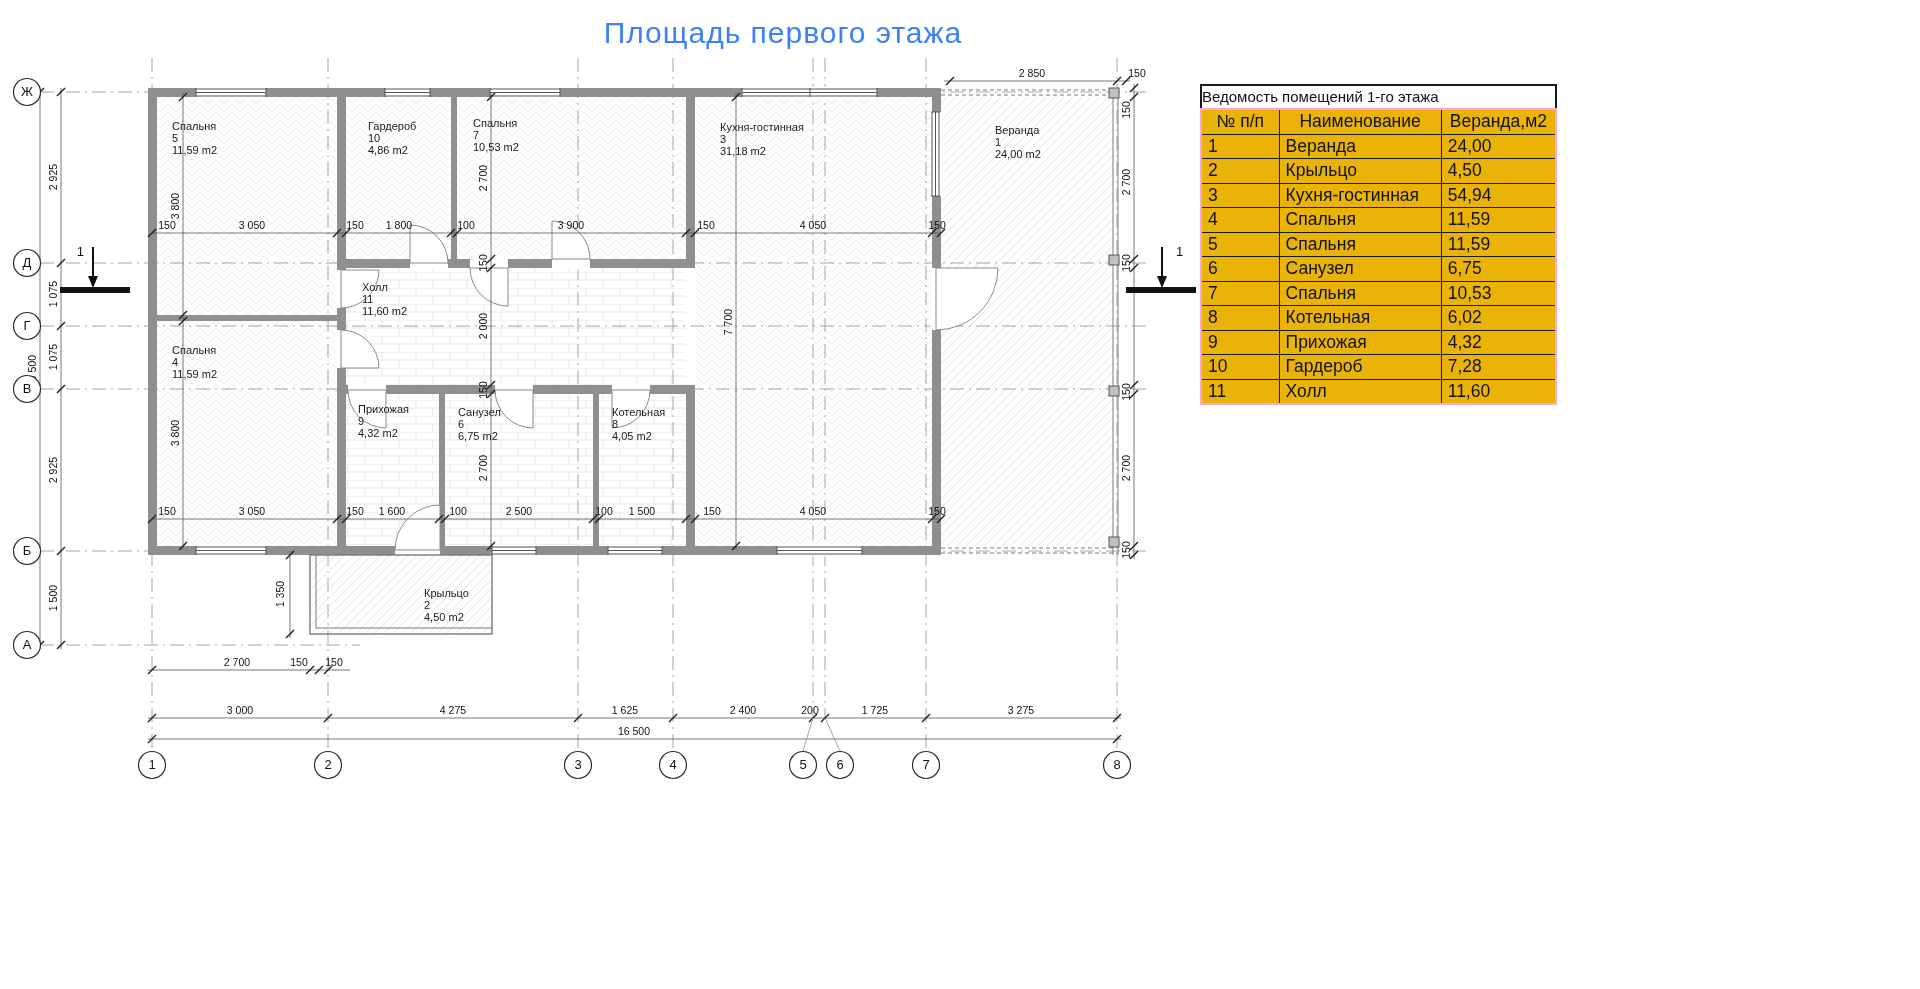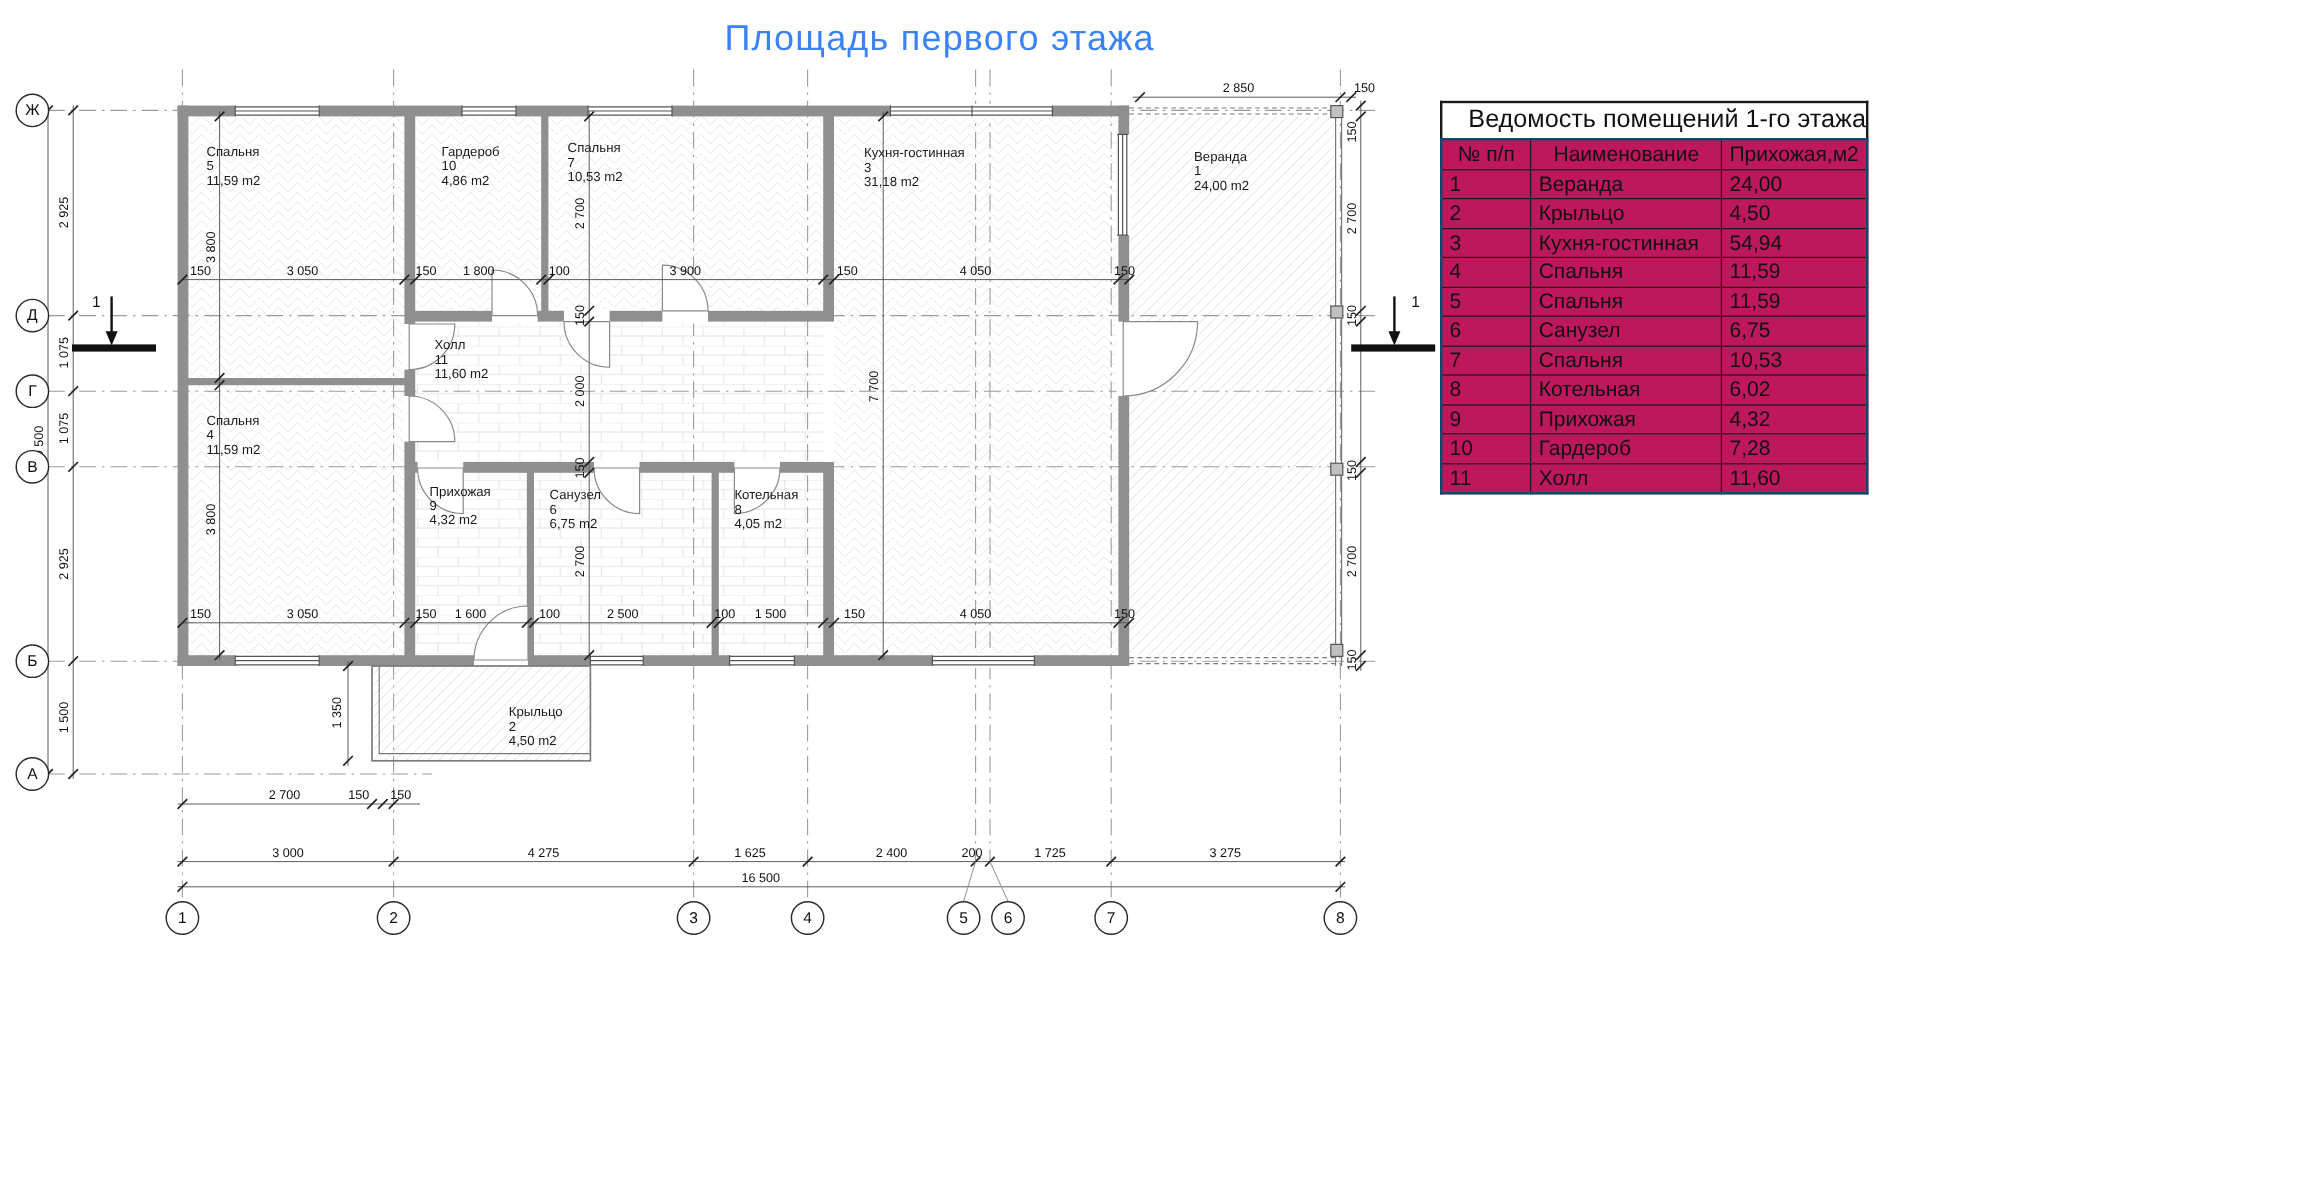--- a/index.html
+++ b/index.html
@@ -2,23 +2,23 @@
 <html><head>
 <meta charset="utf-8">
 <style>
   html,body{margin:0;padding:0;background:#fff}
   .page{position:relative;width:1920px;height:989px;background:#fff;overflow:hidden;
         font-family:"Liberation Sans",sans-serif;color:#111}
   .main-title{position:absolute;left:483px;top:16px;width:600px;text-align:center;
         font-size:30px;letter-spacing:1px;color:#3b82f6;white-space:nowrap}
   svg.plan{position:absolute;left:0;top:0}
   .rtable{position:absolute;left:1200px;top:84px;width:357px}
-  .t-title{border:2px solid #1a1a1a;border-bottom:0;text-align:right;font-size:21px;
+  .t-title{border:2px solid #1a1a1a;border-bottom:0;text-align:left;font-size:15px;
         padding:2px 0 3px;background:#fff}
-  table.sched{border-collapse:collapse;width:100%;font-size:17.5px;border:2px solid #0c4a6e;background:#be185d}
+  table.sched{border-collapse:collapse;width:100%;font-size:17.5px;border:2px solid #f9a8d4;background:#eab308}
   .sched th,.sched td{border:1px solid #1a1a1a;padding:0 6px;height:23.5px;font-weight:normal;
         text-align:left;white-space:nowrap}
   .sched th{text-align:center}
 </style>
 </head>
 <body>
 
 <div class="page">
 
   <div class="main-title">Площадь первого этажа</div>
@@ -405,21 +405,21 @@
     <table class="sched">
       <colgroup>
           <col style="width:79px">
           <col style="width:163px">
           <col style="width:115px">
         </colgroup>
       <thead>
         <tr>
           <th>№ п/п</th>
           <th>Наименование</th>
-          <th>Прихожая,м2</th>
+          <th>Веранда,м2</th>
         </tr>
       </thead>
       <tbody>
         <tr>
           <td>1</td>
             <td>Веранда</td>
             <td>24,00</td>
         </tr>
         <tr>
           <td>2</td>

